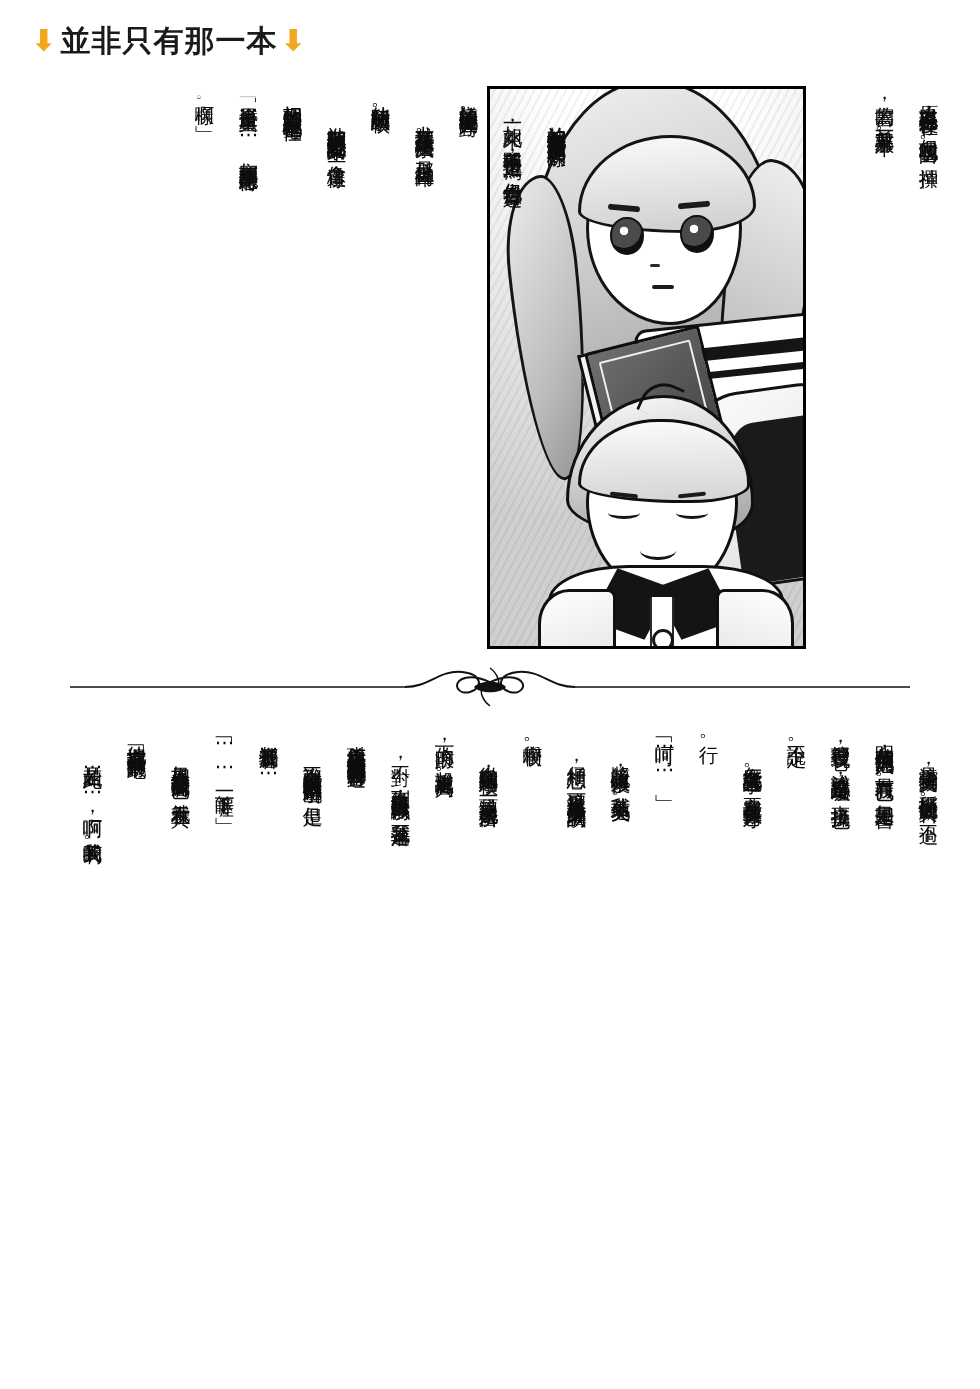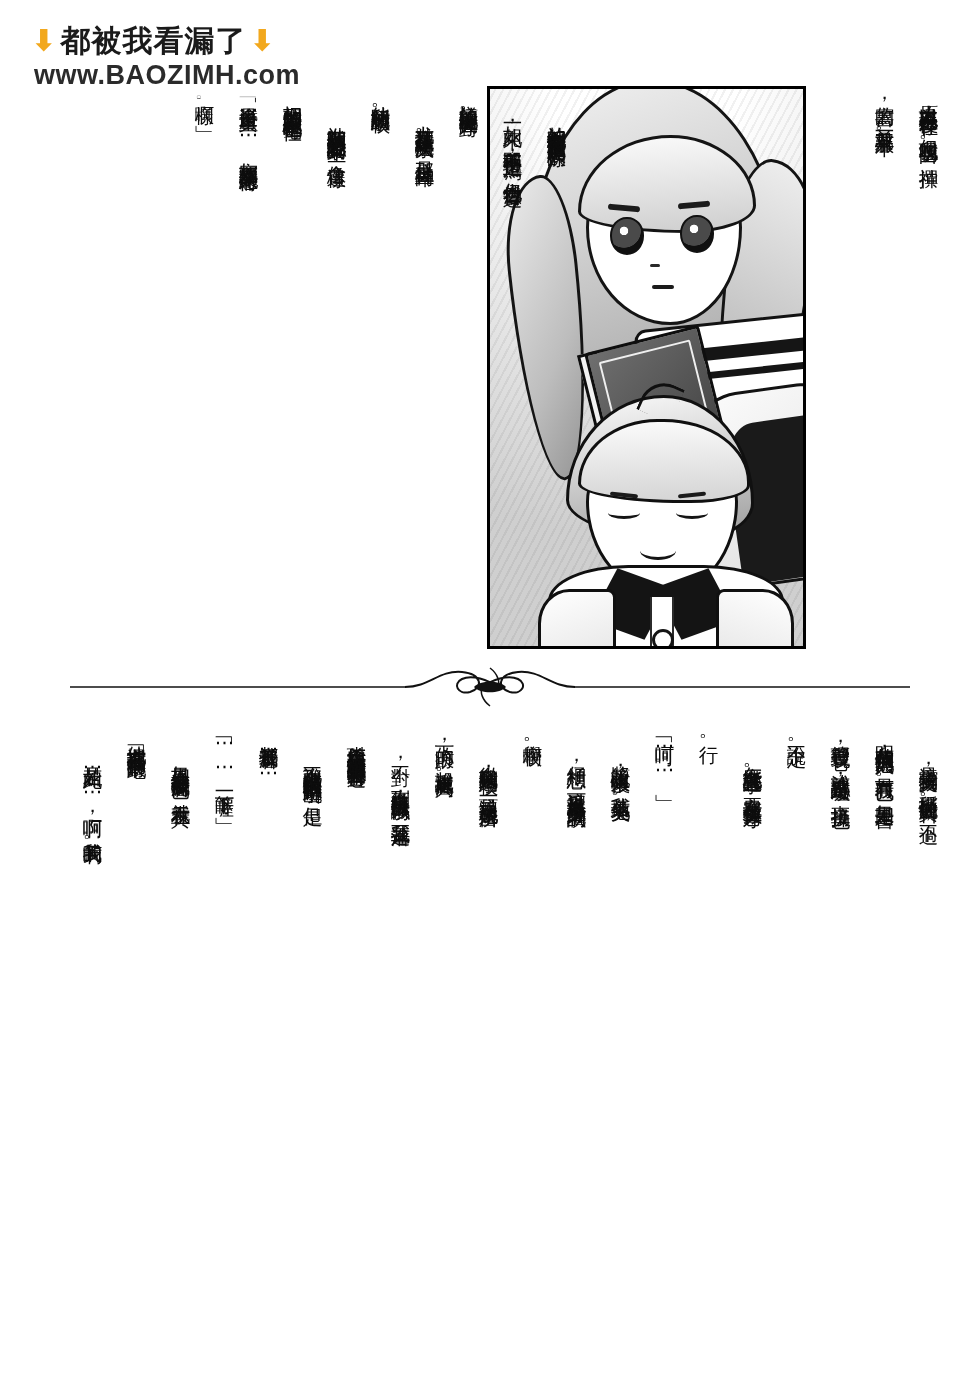--- a/index.html
+++ b/index.html
@@ -396,24 +396,23 @@
   .bot-col { top: 730px; }
 </style>
 </head>
 <body>
 
 <div id="page">
 
   <div id="watermark">
     <div class="wm-line1">
       <span class="wm-arrow">⬇</span>
-      <span>都被我看漏了</span>
+      <span>並非只有那一本</span>
       <span class="wm-arrow">⬇</span>
     </div>
-    <div class="wm-line2">www.BAOZIMH.com</div>
   </div>
 
   <div id="panel">
     <div class="art">
       <div class="bg-tone"></div>
       <div class="bg-stripes"></div>
 
       <div class="girl-hair-back"></div>
       <div class="girl-hair-strandL"></div>
       <div class="girl-hair-strandR"></div>

